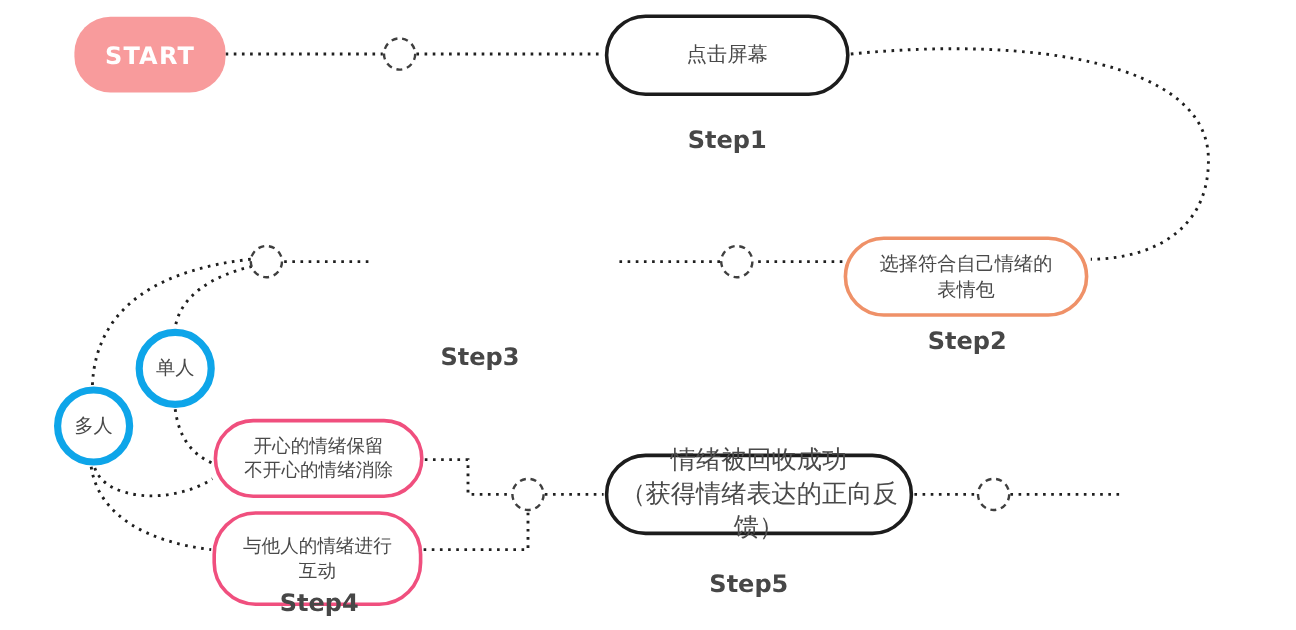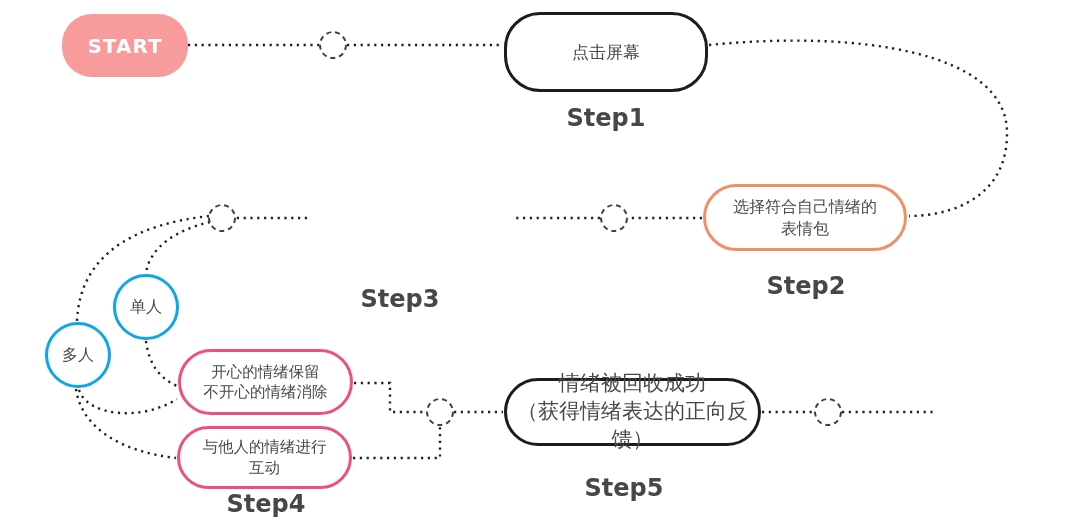--- a/index.html
+++ b/index.html
@@ -35,30 +35,30 @@
     color: #4a4a4a;
     line-height: 1.32;
   }
   .pill.black  { border: 3.5px solid #1c1c1c; font-size: 17px; }
   .pill.orange { border: 3px solid #EF9168; font-size: 16px; }
   .pill.pink   { border: 3px solid #F04F7E; font-size: 15.5px; }
   .pill.small-text { font-size: 21px; }
   .branch-circle {
     width: 66px; height: 66px;
     border-radius: 50%;
-    border: 3px solid #0ea5e9;
+    border: 6px solid #0ea5e9;
     background: #ffffff;
     display: flex; align-items: center; justify-content: center;
     color: #4a4a4a;
     font-size: 16px;
   }
   .step-label {
     position: absolute; z-index: 2;
     transform: translateX(-50%);
-    font-size: 24px;
+    font-size: 20px;
     font-weight: bold;
     color: #474747;
     white-space: nowrap;
   }
 </style>
 </head>
 <body>
 
 <div id="canvas">
 
@@ -86,45 +86,45 @@
       <circle cx="614" cy="218" r="13"></circle>
       <circle cx="222" cy="218" r="13"></circle>
       <circle cx="440" cy="412" r="13"></circle>
       <circle cx="828" cy="412" r="13"></circle>
     </g>
   </svg>
 
   <div class="node terminal start" style="left:62px; top:14px; width:126px; height:63px;text-align:center;">START</div>
 
 
-  <div class="node pill black" style="left:504px; top:12px; width:204px; height:80px;">
+  <div class="node pill black" style="left:504px; top:12px; width:204px; height:68px;">
     <div>点击屏幕</div>
   </div>
   <div class="step-label" style="left:606px; top:104px;">Step1</div>
 
-  <div class="node pill orange" style="left:703px; top:184px; width:204px; height:67px;">
+  <div class="node pill orange" style="left:703px; top:197px; width:204px; height:67px;">
     <div>选择符合自己情绪的</div>
     <div>表情包</div>
   </div>
   <div class="step-label" style="left:806px; top:272px;">Step2</div>
 
   <div class="step-label" style="left:400px; top:272px;margin-top:13px;">Step3</div>
 
   <div class="node branch-circle" style="left:113px; top:274px;">
     <div>单人</div>
   </div>
   <div class="node branch-circle" style="left:45px; top:322px;">
     <div>多人</div>
   </div>
 
   <div class="node pill pink" style="left:178px; top:349px; width:175px; height:66px;">
     <div>开心的情绪保留</div>
     <div>不开心的情绪消除</div>
   </div>
-  <div class="node pill pink" style="left:177px; top:426px; width:175px; height:63px;">
+  <div class="node pill pink" style="left:177px; top:426px; width:175px; height:79px;">
     <div>与他人的情绪进行</div>
     <div>互动</div>
   </div>
   <div class="step-label" style="left:266px; top:490px;">Step4</div>
 
   <div class="node pill black small-text" style="left:504px; top:378px; width:257px; height:68px;">
     <div>情绪被回收成功</div>
     <div>（获得情绪表达的正向反馈）</div>
   </div>
   <div class="step-label" style="left:624px; top:474px;">Step5</div>

